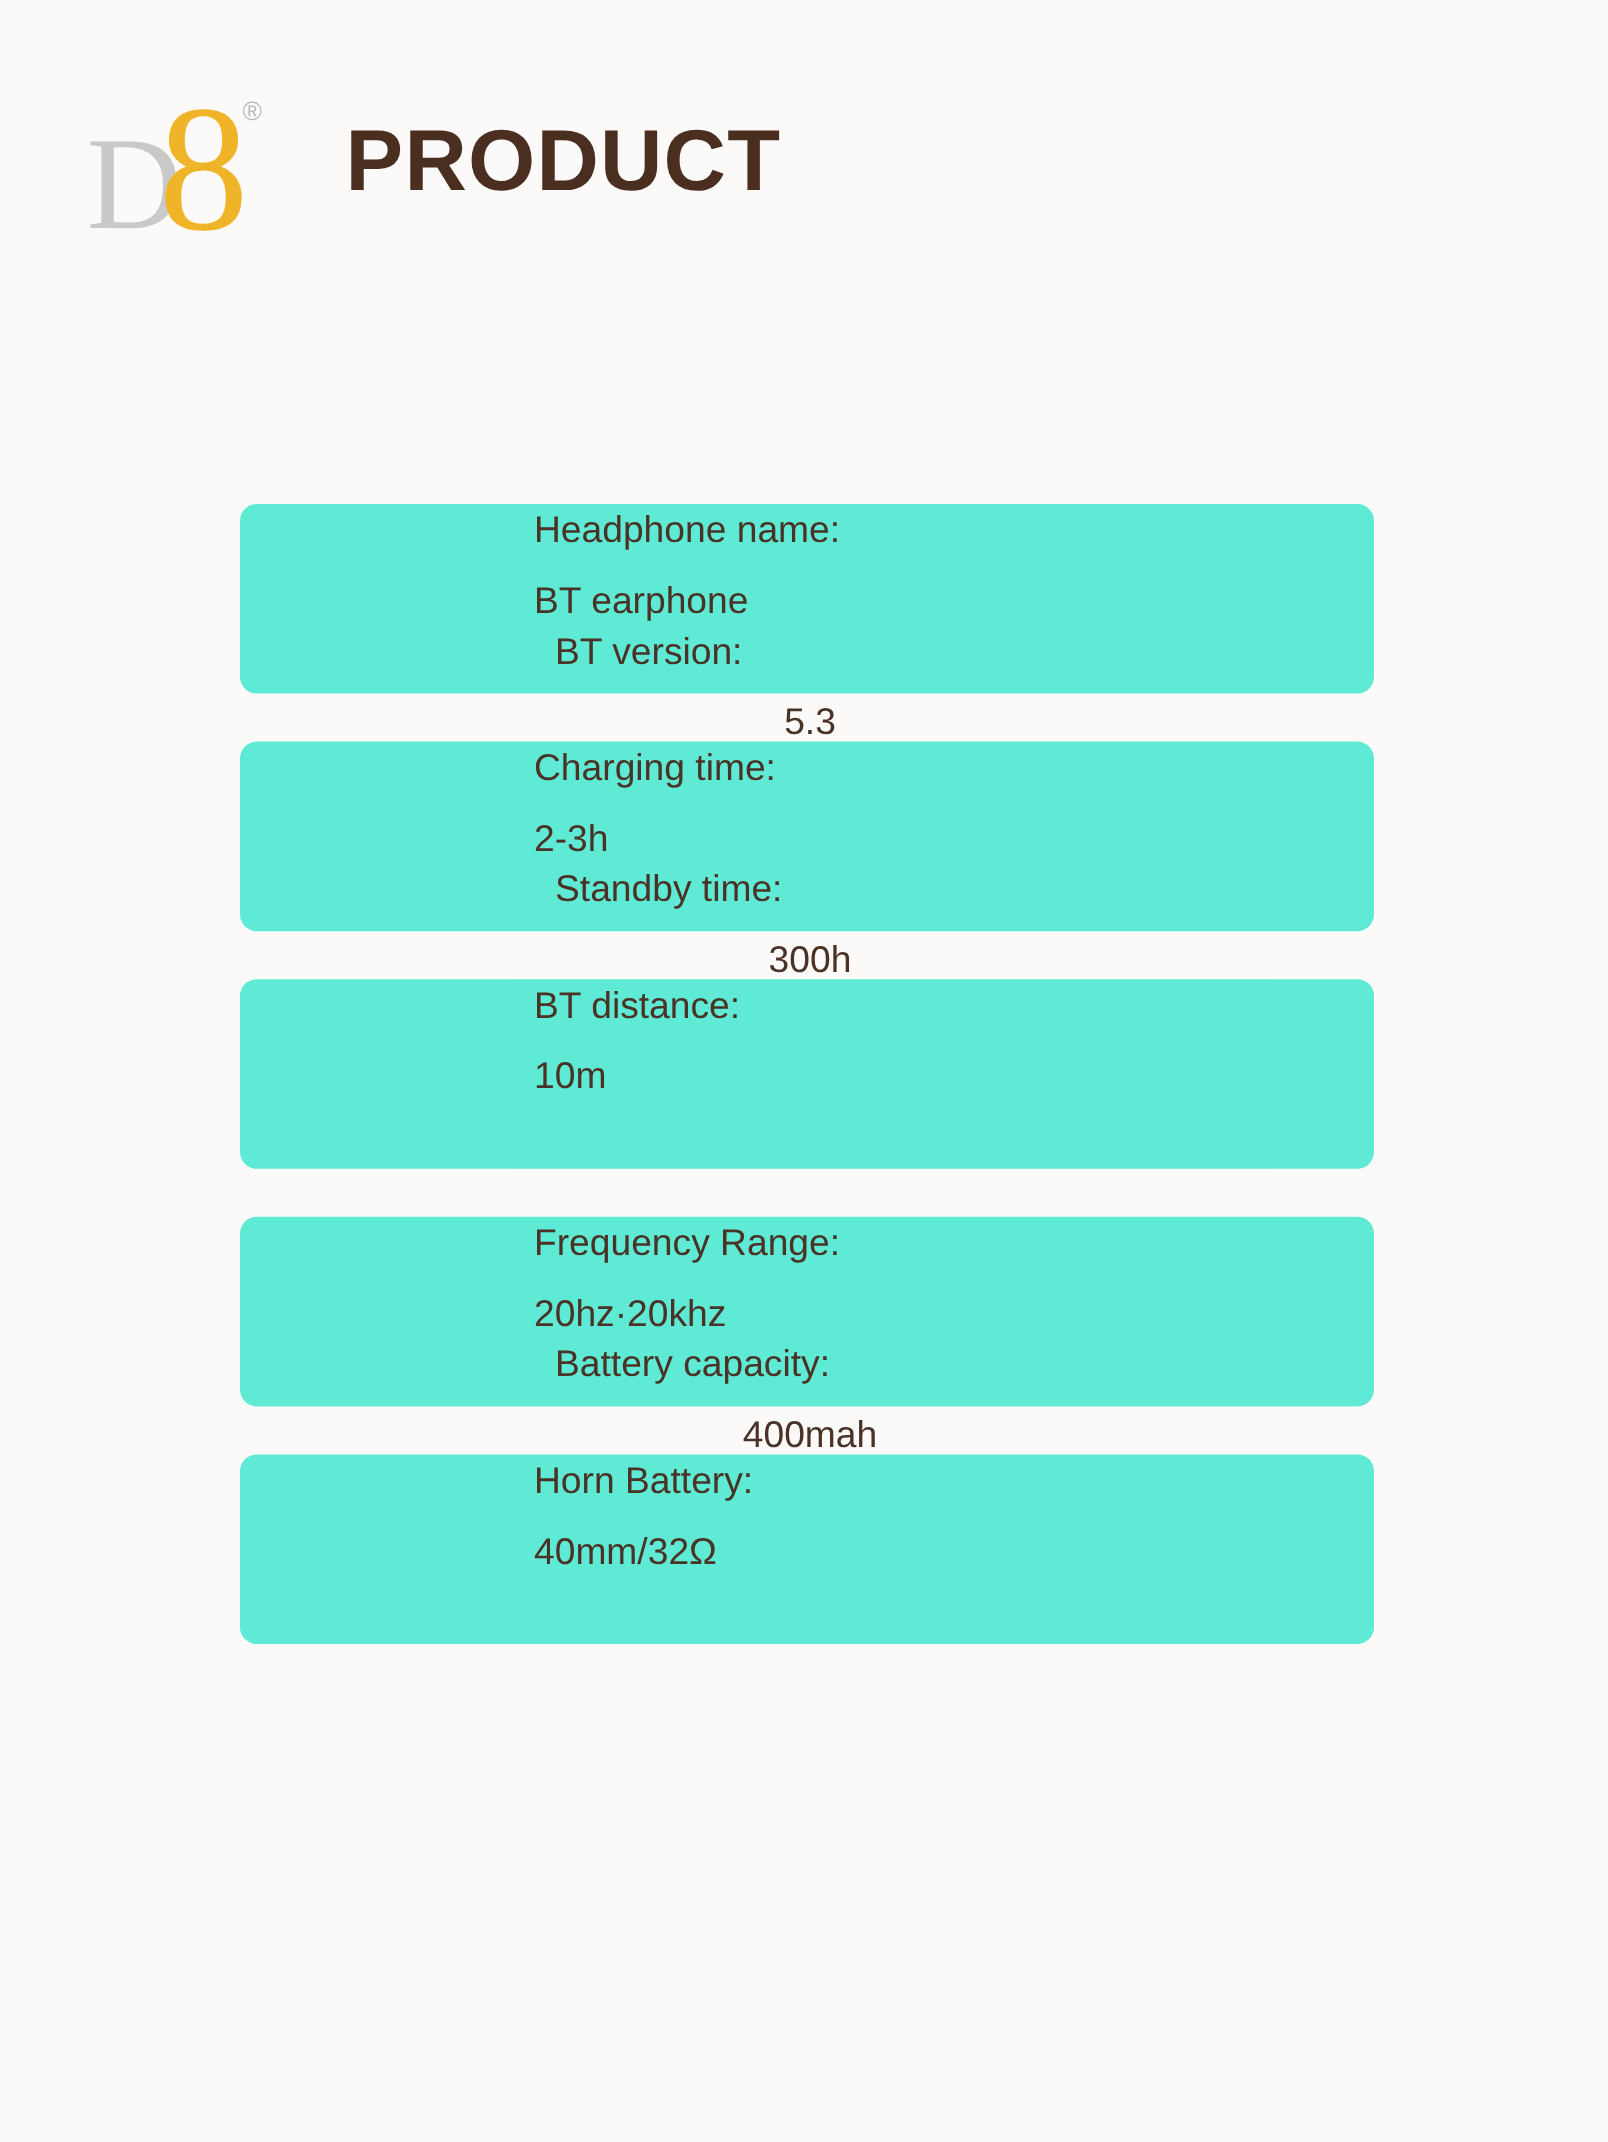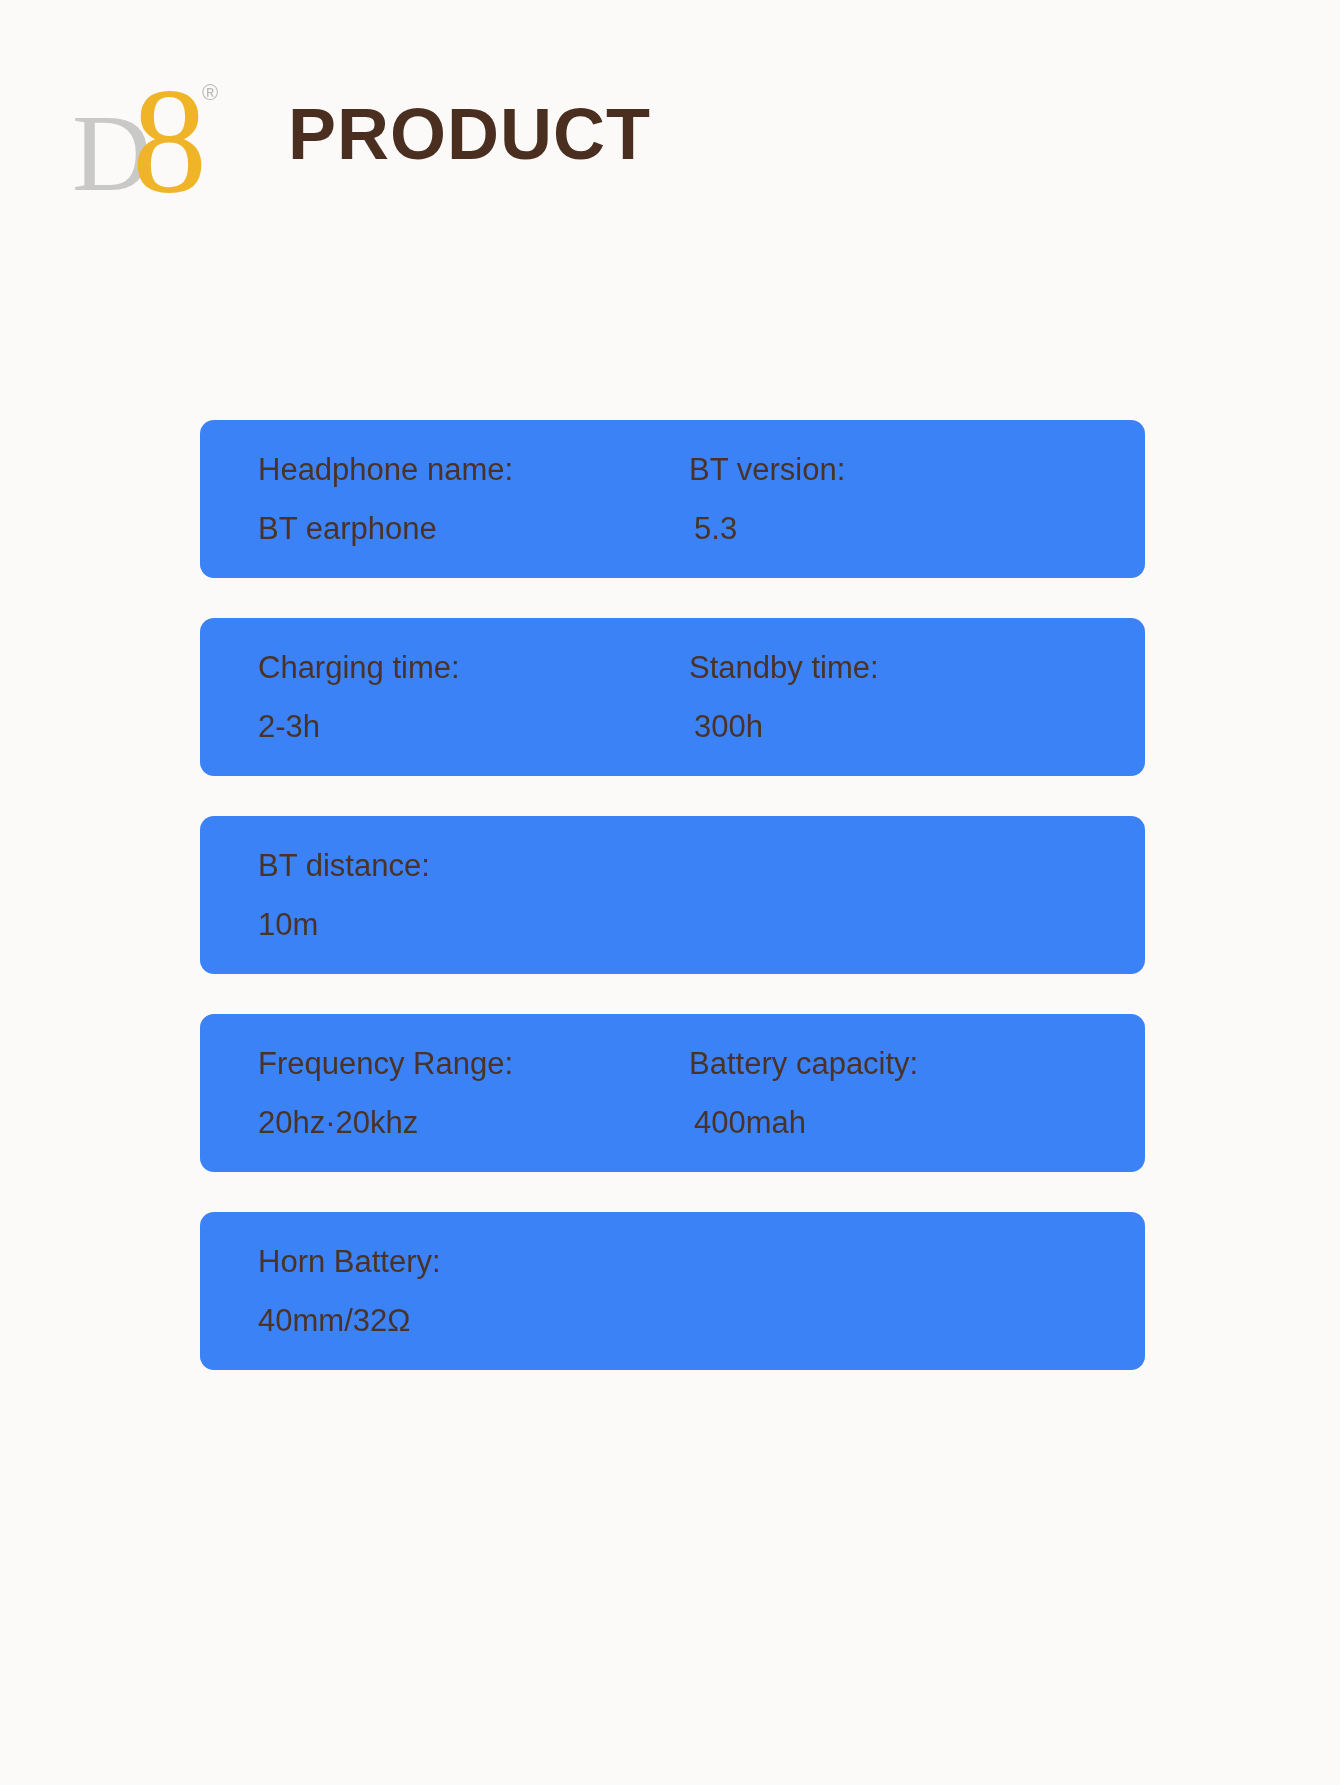--- a/index.html
+++ b/index.html
@@ -71,28 +71,29 @@
   }
 
   
   .spec-list {
     position: absolute;
     left: 200px;
     top: 420px;
     width: 945px;
   }
   .spec-card {
-    background: #3b82f6;
+    background: #5eead4;
     border-radius: 14px;
     height: 158px;
     margin-bottom: 40px;
     display: flex;
     align-items: center;
     padding: 0 58px;
     box-sizing: border-box;
+    flex-direction: column;
   }
   .spec-col {
     display: flex;
     flex-direction: column;
     justify-content: center;
   }
   .spec-col.left { width: 455px; }
   .spec-col.right { width: 420px; }
   .spec-label {
     font-size: 31px;
@@ -100,21 +101,21 @@
     line-height: 1.45;
     margin-bottom: 16px;
     white-space: nowrap;
   }
   .spec-value {
     font-size: 31px;
     color: #4a3326;
     line-height: 1.3;
     white-space: nowrap;
   }
-  .spec-col.right .spec-value { padding-left: 5px; }
+  .spec-col.right .spec-value { padding-left: 5px; text-align: center; }
 </style>
 </head>
 <body>
 
 <div class="header">
 
   <div class="logo">
     <span class="letter-d">D</span>
     <span class="letter-8">8</span>
     <span class="reg-mark">®</span>

